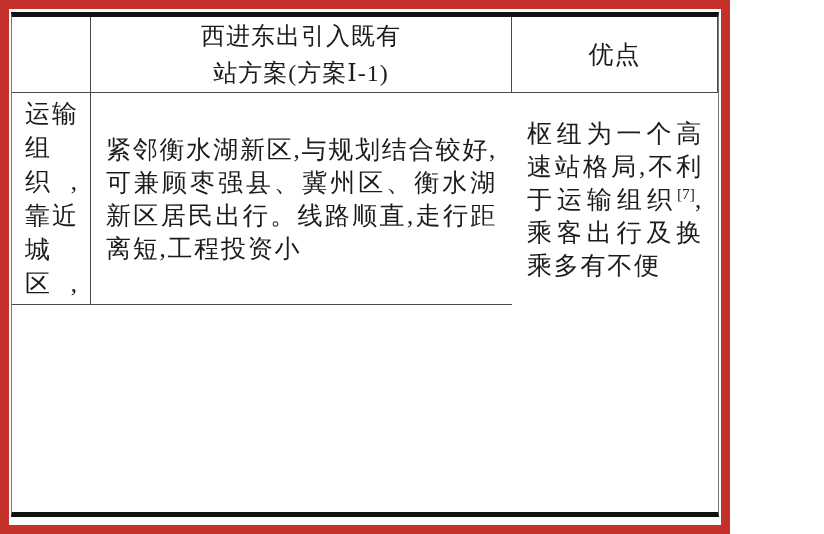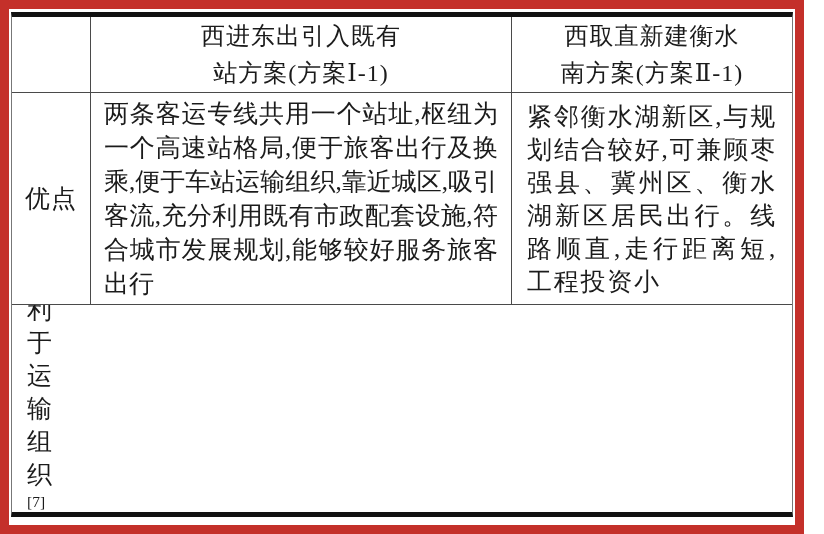--- a/index.html
+++ b/index.html
@@ -15,21 +15,21 @@
   }
   body {
     width: 824px;
     height: 534px;
     overflow: hidden;
     font-family: "Liberation Serif", "DejaVu Serif", serif;
     color: var(--text);
   }
   .frame {
     box-sizing: border-box;
-    width: 804px;
+    width: 730px;
     height: 534px;
     border: 9px solid var(--frame-red);
     background: #ffffff;
     padding: 3px 2px 8px 2px;
   }
   .grid {
     box-sizing: border-box;
     width: 100%;
     height: 100%;
     display: grid;
@@ -85,22 +85,20 @@
 </style>
 </head>
 <body>
 
 <div class="frame">
   <div class="grid">
 
     <div class="cell bR bB"></div>
     <div class="cell bR bB head">西进东出引入既有
 站方案(方案Ⅰ-1)</div>
-    <div class="cell bB head">西取直新建衡水
-南方案(方案Ⅱ-1)</div>
 
     <div class="cell bR bB rowlabel">优点</div>
     <div class="cell bR bB body c2pad">
       <div class="txt">两条客运专线共用一个站址,枢纽为一个高速站格局,便于旅客出行及换乘,便于车站运输组织,靠近城区,吸引客流,充分利用既有市政配套设施,符合城市发展规划,能够较好服务旅客出行</div>
     </div>
     <div class="cell bB body sp c3pad">
       <div class="txt">紧邻衡水湖新区,与规划结合较好,可兼顾枣强县、冀州区、衡水湖新区居民出行。线路顺直,走行距离短,工程投资小</div>
     </div>
 
     <div class="cell body sp c3pad">

